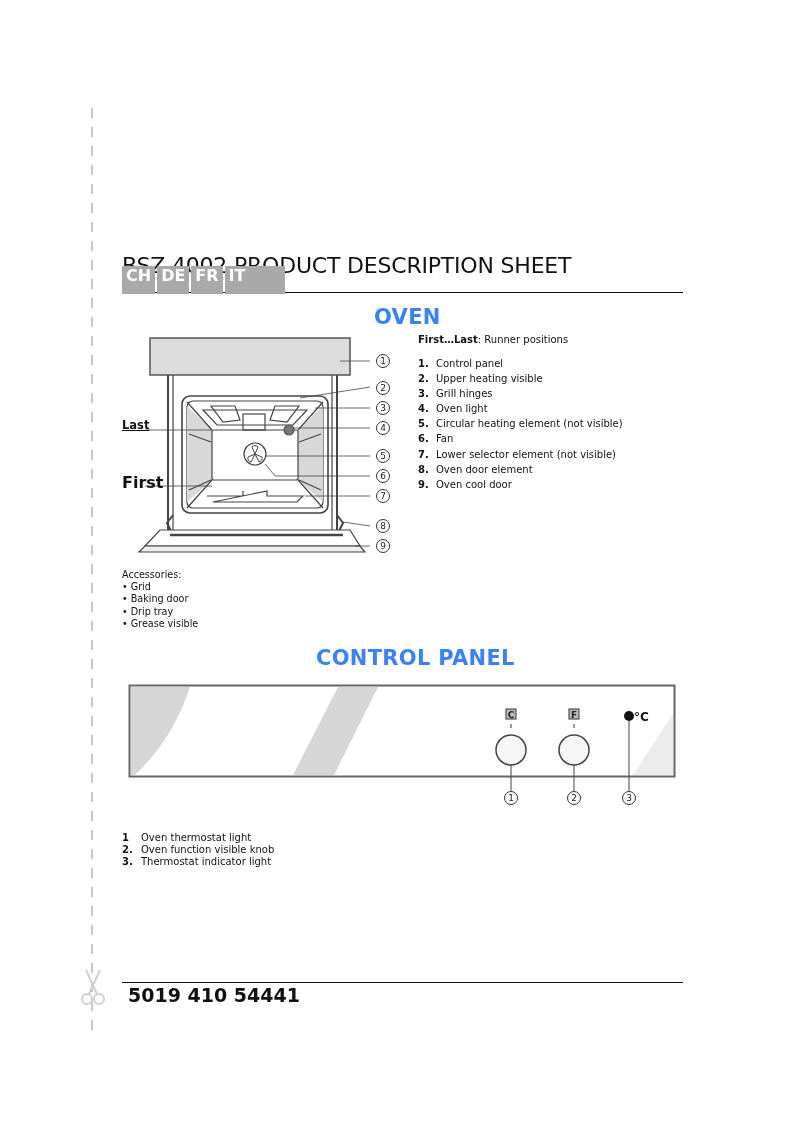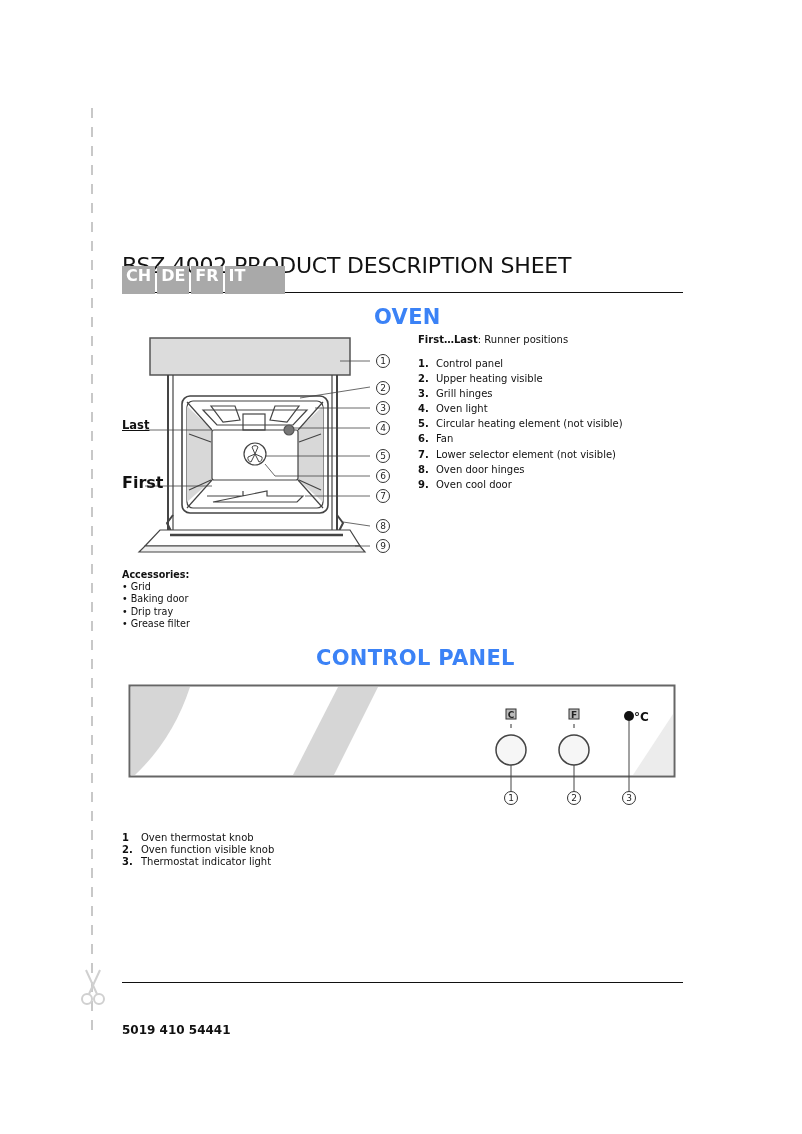--- a/index.html
+++ b/index.html
@@ -27,35 +27,35 @@
   .cp-h { left: 316px; top: 646px; }
 
   
   .runner-note { left: 418px; top: 334px; font-size: 10px; white-space: nowrap; }
   .runner-note b { font-weight: bold; }
   .legend { left: 418px; top: 356px; font-size: 10px; }
   .legend-row { display: flex; height: 15.1px; line-height: 15px; white-space: nowrap; }
   .legend-num { width: 18px; font-weight: bold; }
 
   .acc { left: 122px; top: 569px; font-size: 9.6px; line-height: 12.2px; }
-  .acc-title { font-weight: bold; }
+  .acc-title { font-weight: normal; }
 
   .label-last { left: 122px; top: 418px; font-weight: bold; font-size: 11.5px; text-decoration: underline; }
   .label-first { left: 122px; top: 473px; font-weight: bold; font-size: 16px; }
 
   .diagram { left: 115px; top: 330px; width: 290px; height: 235px; }
 
   .panel { left: 128px; top: 684px; width: 548px; height: 94px; }
 
   .cp-legend { left: 122px; top: 832px; font-size: 10px; }
   .cp-row { display: flex; height: 12px; line-height: 12px; white-space: nowrap; }
   .cp-num { width: 19px; font-weight: bold; }
 
   .rule-bottom { left: 122px; top: 982px; width: 561px; height: 1px; background: #111; }
-  .doc-code { left: 122px; top: 984px; font-weight: bold; font-size: 12px; margin-top: 39px; }
+  .doc-code { left: 128px; top: 984px; font-weight: bold; font-size: 19px; }
 </style>
 </head>
 <body>
 
 <div class="abs cutline"></div>
 <svg class="abs scissors" viewBox="0 0 30 40">
   <g stroke="#d0d0d0" stroke-width="2" fill="none">
     <line x1="8" y1="2" x2="19" y2="26"></line>
     <line x1="22" y1="2" x2="11" y2="26"></line>
     <circle cx="9" cy="31" r="5"></circle>
@@ -100,21 +100,21 @@
   <div class="legend-row">
       <span class="legend-num">6.</span>
       <span>Fan</span>
     </div>
   <div class="legend-row">
       <span class="legend-num">7.</span>
       <span>Lower selector element (not visible)</span>
     </div>
   <div class="legend-row">
       <span class="legend-num">8.</span>
-      <span>Oven door hinges</span>
+      <span>Oven door element</span>
     </div>
   <div class="legend-row">
       <span class="legend-num">9.</span>
       <span>Oven cool door</span>
     </div>
 </div>
 
 <svg class="abs diagram" viewBox="0 0 290 235" font-family="DejaVu Sans, sans-serif">
   <g stroke="#444" fill="none" stroke-width="1.2">
 
@@ -199,21 +199,21 @@
 </svg>
 
 <div class="abs label-last">Last</div>
 <div class="abs label-first">First</div>
 
 <div class="abs acc">
   <div class="acc-title">Accessories:</div>
   <div>• Grid</div>
   <div>• Baking door</div>
   <div>• Drip tray</div>
-  <div>• Grease filter</div>
+  <div>• Grease visible</div>
 </div>
 
 <div class="abs section-h cp-h">CONTROL PANEL</div>
 
 <svg class="abs panel" viewBox="0 0 548 130" style="height:130px" font-family="DejaVu Sans, sans-serif">
 
   <rect x="1.5" y="1.5" width="545" height="91" fill="#fff" stroke="#666" stroke-width="2"></rect>
 
   <path d="M3 3 L62 3 Q45 55 7 91 L3 91 Z" fill="#d6d6d6"></path>
   <path d="M210 3 L250 3 L206 91 L165 91 Z" fill="#d6d6d6"></path>
@@ -244,21 +244,21 @@
   <g font-size="9" fill="#222" text-anchor="middle">
     <text x="383" y="117">1</text>
     <text x="446" y="117">2</text>
     <text x="501" y="117">3</text>
   </g>
 </svg>
 
 <div class="abs cp-legend">
   <div class="cp-row">
       <span class="cp-num">1</span>
-      <span>Oven thermostat knob</span>
+      <span>Oven thermostat light</span>
     </div>
   <div class="cp-row">
       <span class="cp-num">2.</span>
       <span>Oven function visible knob</span>
     </div>
   <div class="cp-row">
       <span class="cp-num">3.</span>
       <span>Thermostat indicator light</span>
     </div>
 </div>

